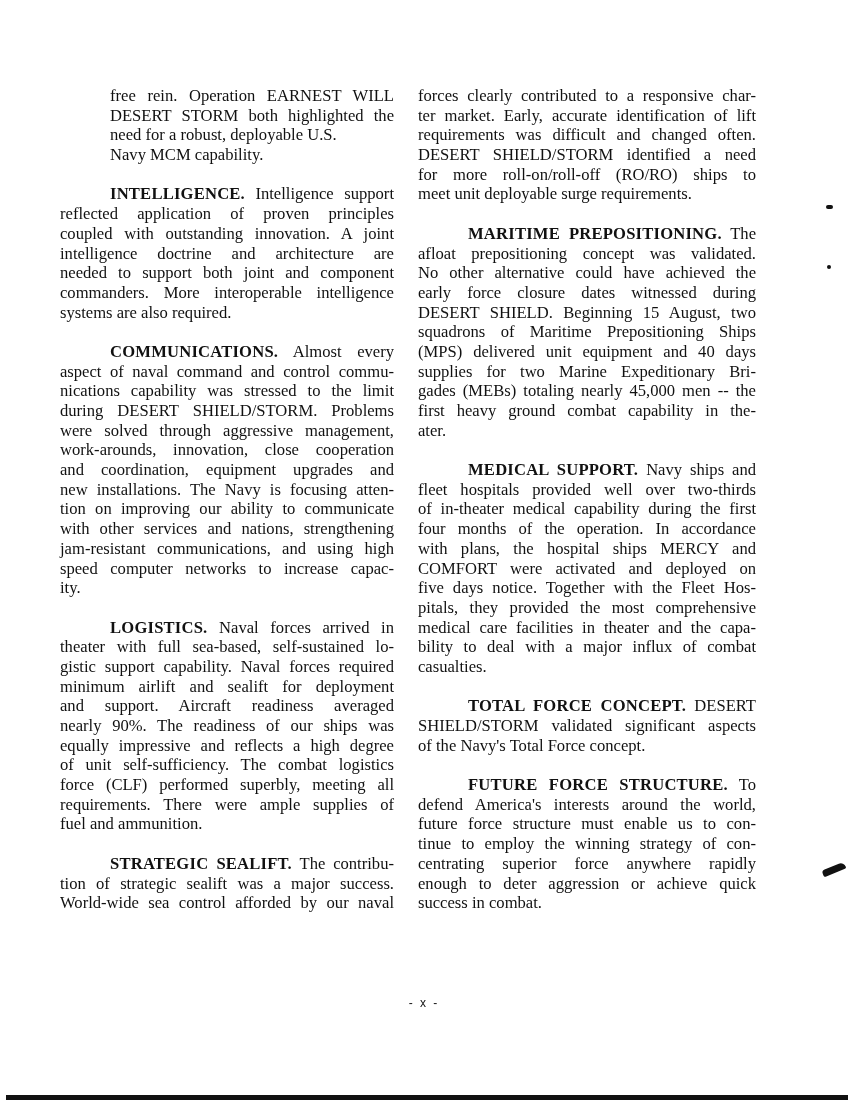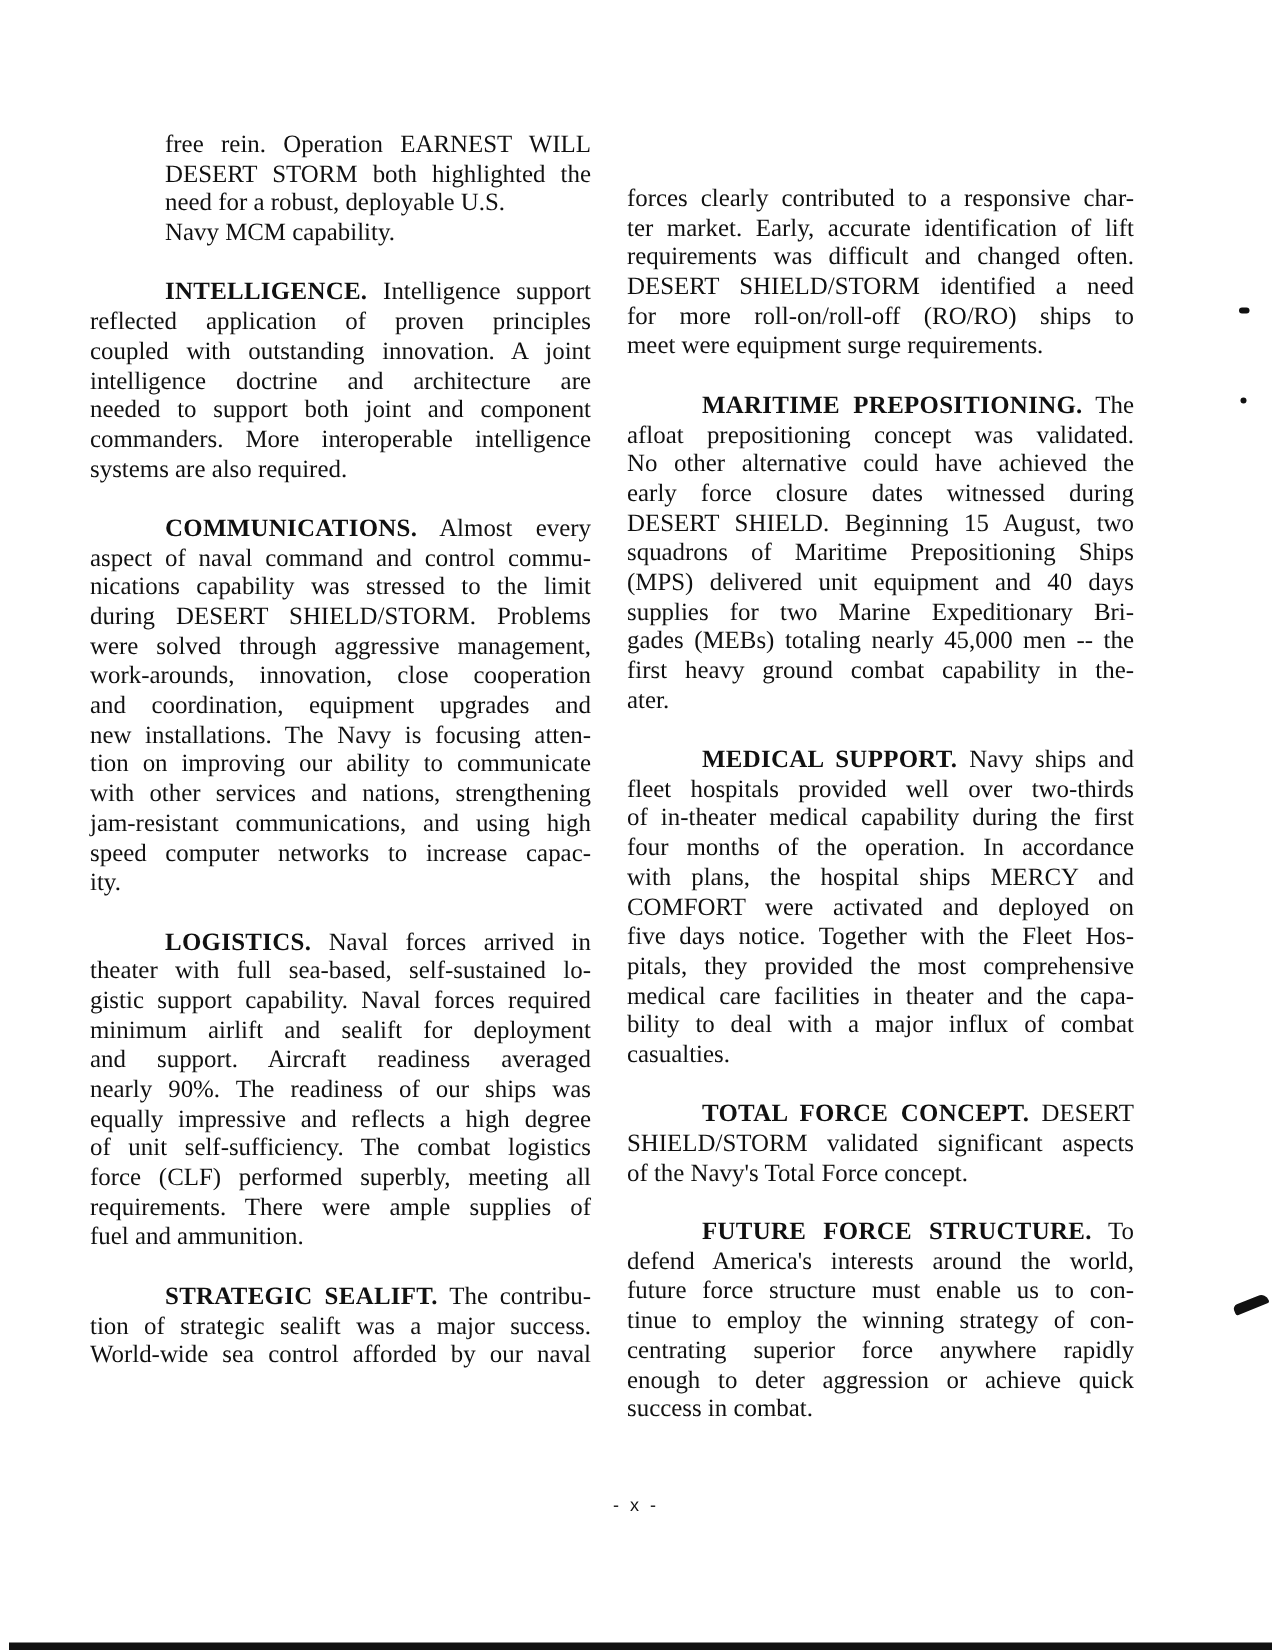--- a/index.html
+++ b/index.html
@@ -1,21 +1,21 @@
 <!DOCTYPE html>
 <html><head>
 <meta charset="utf-8">
 <style>
   html, body { margin: 0; padding: 0; background: #ffffff; }
   body { width: 848px; height: 1100px; position: relative; overflow: hidden;
          font-family: "Liberation Serif", "DejaVu Serif", serif; color: #111; }
   .page { position: absolute; left: 0; top: 0; width: 848px; height: 951px; }
   .col { position: absolute; }
   .col-left { left: 60px; top: 86px; width: 334px; }
-  .col-right { left: 418px; top: 86px; width: 338px; margin-top: 36px; }
+  .col-right { left: 418px; top: 86px; width: 338px; }
   .para { margin: 0; }
   .line { display: block; height: 19.7px; line-height: 19.7px; font-size: 16.6px;
           white-space: nowrap; text-align: justify; text-align-last: justify; }
   .line.last { text-align-last: left; }
   .line.indent { padding-left: 50px; }
   .head { font-weight: bold; letter-spacing: 0.2px; }
   .gap { height: 19.7px; }
   .intro-block { padding-left: 50px; }
   .footer-num { position: absolute; left: 0; width: 848px; top: 996px; text-align: center;
                 font-family: "Liberation Sans", sans-serif; font-size: 12px; letter-spacing: 2px; }
@@ -88,21 +88,21 @@
   </div>
 
   <div class="col col-right">
 
     <div class="para">
       <span class="line">forces clearly contributed to a responsive char-</span>
       <span class="line">ter market.  Early, accurate identification of lift</span>
       <span class="line">requirements was difficult and changed often.</span>
       <span class="line">DESERT SHIELD/STORM identified a need</span>
       <span class="line">for more roll-on/roll-off (RO/RO) ships to</span>
-      <span class="line last">meet were equipment surge requirements.</span>
+      <span class="line last">meet unit deployable surge requirements.</span>
     </div>
     <div class="gap"></div>
 
     <div class="para">
       <span class="line indent"><span class="head">MARITIME PREPOSITIONING.</span><span> The</span></span>
       <span class="line">afloat prepositioning concept was validated.</span>
       <span class="line">No other alternative could have achieved the</span>
       <span class="line">early force closure dates witnessed during</span>
       <span class="line">DESERT SHIELD.  Beginning 15 August, two</span>
       <span class="line">squadrons of Maritime Prepositioning Ships</span>

